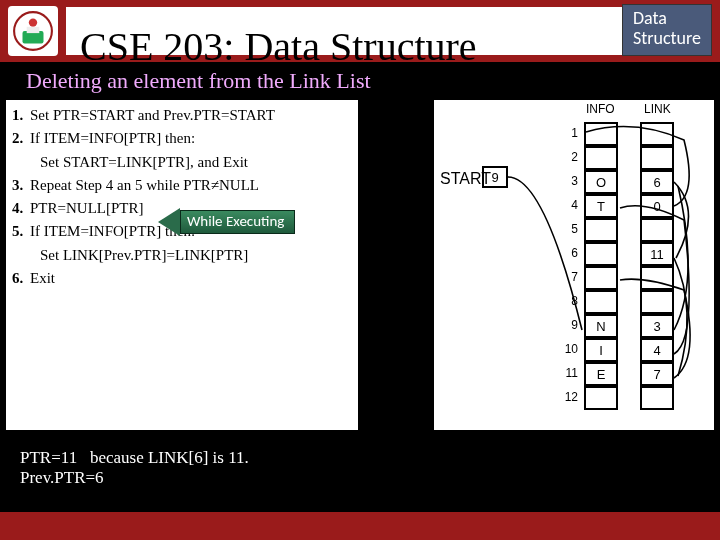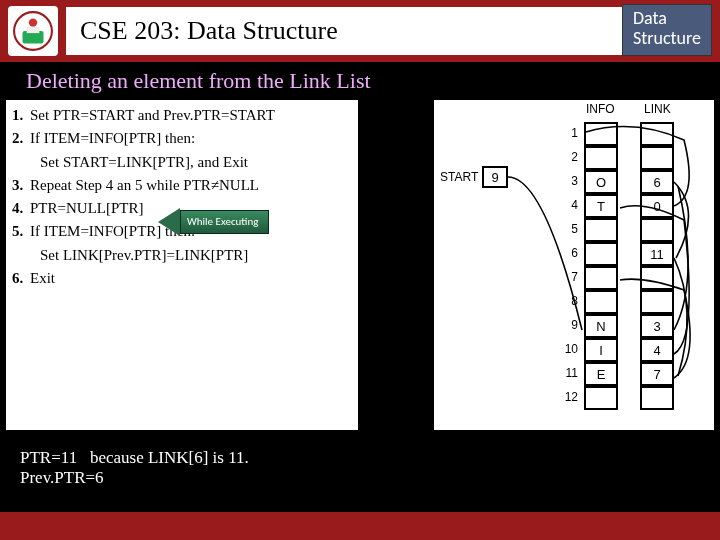--- a/index.html
+++ b/index.html
@@ -1,38 +1,38 @@
 <!DOCTYPE html>
 <html><head>
 <meta charset="utf-8">
 <style>
   * { margin: 0; padding: 0; box-sizing: border-box; }
   body { width: 720px; height: 540px; background: #000; font-family: "Times New Roman", serif; overflow: hidden; }
   .header { background: #9a1b1b; height: 62px; display: flex; align-items: center; padding: 0 8px; position: relative; }
   .logo { width: 50px; height: 50px; background: #fff; border-radius: 4px; display: flex; align-items: center; justify-content: center; font-size: 10px; color: #9a1b1b; text-align: center; }
   .logo svg { width: 42px; height: 42px; }
-  .title-bar { flex: 1; background: #fff; height: 48px; margin-left: 8px; display: flex; align-items: center; padding: 16px 14px; font-size: 26px; color: #000; }
+  .title-bar { flex: 1; background: #fff; height: 48px; margin-left: 8px; display: flex; padding: 16px 14px; font-size: 40px; color: #000; }
   .badge { position: absolute; right: 8px; top: 4px; background: #4a5a7a; color: #fff; font-family: Calibri, sans-serif; font-size: 18px; padding: 4px 10px 6px 10px; line-height: 1.1; border: 1px solid #333; }
   .subtitle { color: #f0abfc; font-size: 22px; padding: 6px 6px 6px 6px; margin-left: 20px; }
   .content { display: flex; padding: 0 6px; gap: 8px; }
   .algo { background: #fff; width: 352px; font-size: 15px; line-height: 1.55; padding: 4px 6px 6px 6px; position: relative; font-family: "Times New Roman", serif; }
   .algo .row { display: flex; }
   .algo .num { width: 18px; font-weight: bold; }
   .algo .txt { flex: 1; }
   .algo .ind { padding-left: 28px; }
   .arrow-badge { position: absolute; left: 152px; top: 108px; display: flex; align-items: center; }
   .arrow-head { width: 0; height: 0; border-top: 14px solid transparent; border-bottom: 14px solid transparent; border-right: 22px solid #2a6b4a; }
-  .arrow-body { background: linear-gradient(#3a8a5f,#1f5a3c); border: 1px solid #0a2a1a; height: 24px; padding: 0 10px 0 6px; display: flex; align-items: center; color: #fff; font-family: Calibri, sans-serif; font-size: 11px; }
+  .arrow-body { background: linear-gradient(#3a8a5f,#1f5a3c); border: 1px solid #0a2a1a; height: 24px; padding: 0 10px 0 6px; display: flex; align-items: center; color: #fff; font-family: Calibri, sans-serif; font-size: 15px; }
   .diagram { background: #fff; width: 280px; height: 330px; position: relative; font-family: Arial, sans-serif; font-size: 12px; margin-left: auto; }
   .cell { border: 2px solid #000; width: 34px; height: 24px; display: flex; align-items: center; justify-content: center; font-size: 13px; }
   .rownum { position: absolute; left: 126px; width: 18px; text-align: right; font-size: 12px; }
   .hdr { position: absolute; top: 2px; font-size: 12px; }
   .hdr.info { left: 152px; }
   .hdr.link { left: 210px; text-align: right; }
-  .startlbl { position: absolute; left: 6px; top: 70px; font-size: 12px; }
+  .startlbl { position: absolute; left: 6px; top: 70px; font-size: 16px; }
   .startbox { position: absolute; left: 48px; top: 66px; border: 2px solid #000; width: 26px; height: 22px; display: flex; align-items: center; justify-content: center; font-size: 13px; }
   .below { color: #fff; font-family: Calibri, sans-serif; font-size: 17px; padding: 18px 8px 0 20px; display: flex; gap: 48px; }
   .below .col1 { width: 280px; font-family: Liberation Serif, serif; }
   .below .col2 { width: 140px; }
   .footer { position: absolute; left: 0; bottom: 0; width: 720px; height: 28px; background: #9a1b1b; }
   svg.curves { position: absolute; left: 0; top: 0; pointer-events: none; }
 </style>
 </head>
 <body>
 

